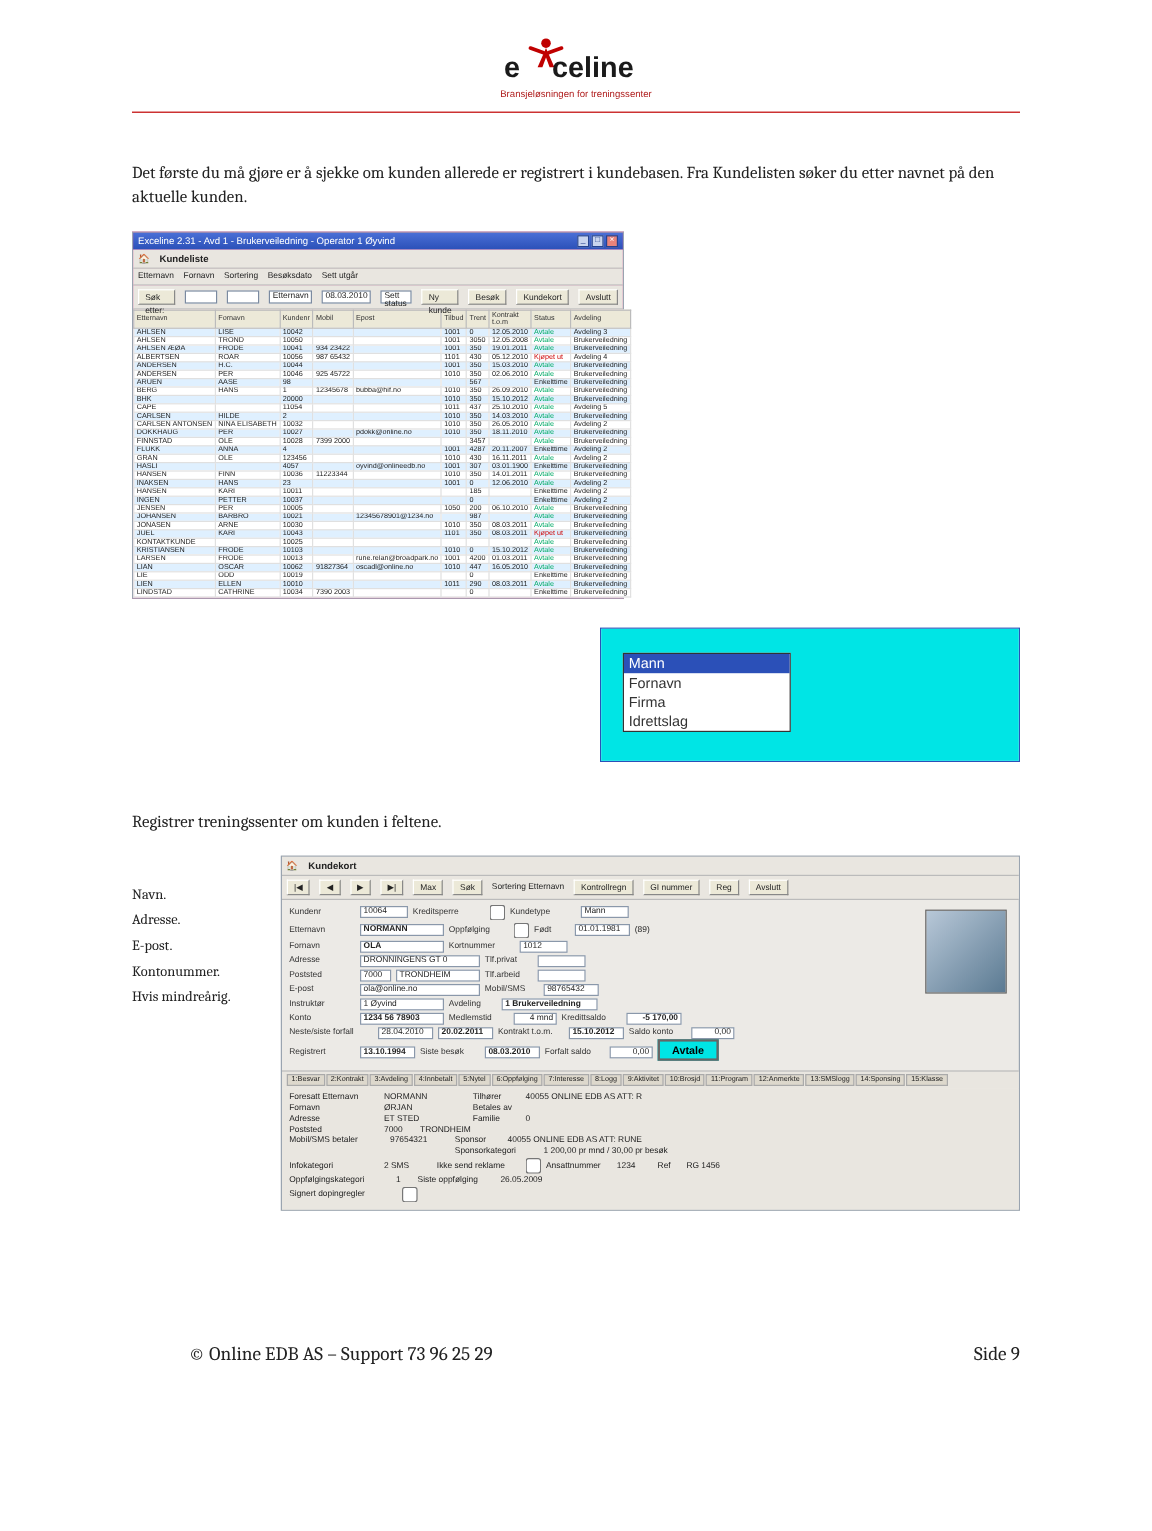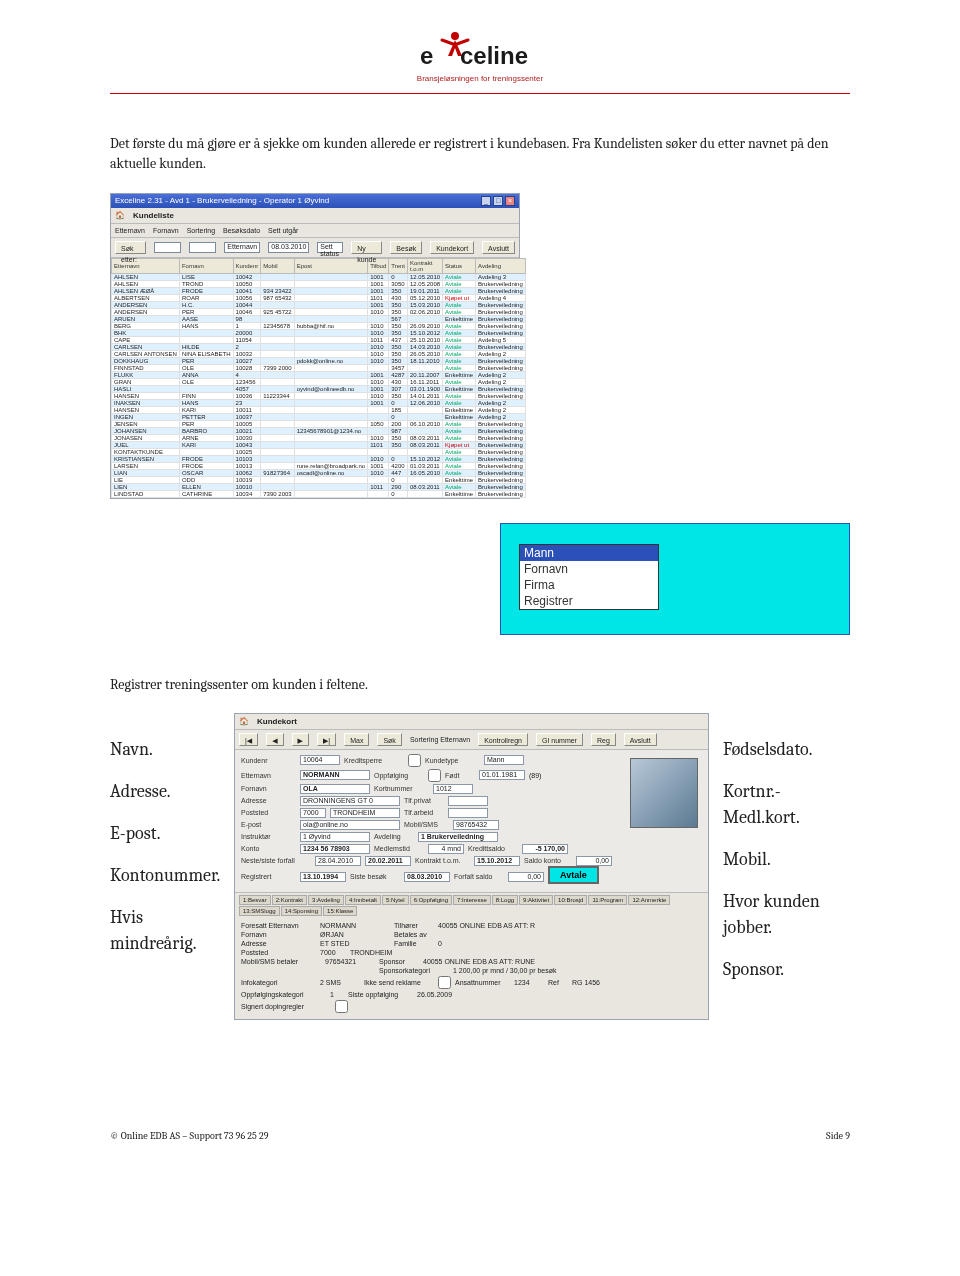--- a/index.html
+++ b/index.html
@@ -143,26 +143,26 @@
 
   
   .kunde-row {
     display:flex;
     align-items:stretch;
     gap: 14px;
     margin-bottom: 10px;
   }
   .label-col-left, .label-col-right {
     width: 110px;
-    font-size: 18px;
+    font-size: 12px;
     line-height: 1.45;
     color:#222;
     display:flex;
     flex-direction:column;
-    gap: 16px;
+    gap: 4px;
     padding-top: 24px;
   }
   .label-col-right { width: 150px; }
   .kundekort {
     flex:1 1 auto;
     border:1px solid #9aa4b0;
     background:#eceae6;
     font-family: Tahoma, Arial, sans-serif;
     font-size:7px;
     color:#222;
@@ -188,24 +188,25 @@
     position:relative; top:-2px;
   }
   .lower-form {
     background:#e9e6e0; padding:4px 6px; font-size:7px;
   }
   .lower-form .row { display:flex; gap:4px; align-items:center; margin-bottom:2px;}
   .lower-form .fl { width:75px; }
   .footer {
     margin-top: 60px;
     padding: 0 110px;
-    font-size: 10px;
+    font-size: 16px;
     display:flex;
     justify-content:space-between;
     color:#222;
+    margin-left:47px;
   }
 </style>
 </head>
 <body>
 
 <div class="page">
 
   <div class="header-logo">
     <svg class="logo-svg" width="140" height="42" viewBox="0 0 140 42">
       <circle cx="45" cy="6" r="4" fill="#c00000"></circle>
@@ -660,21 +661,21 @@
       </div>
     </div>
   </div>
 
   <div class="velg-window">
     <div class="velg-body">
       <div class="velg-list" id="velg-list">
           <div class="opt sel">Mann</div>
           <div class="opt">Fornavn</div>
           <div class="opt">Firma</div>
-          <div class="opt">Registrer</div>
+          <div class="opt">Idrettslag</div>
         </div>
     </div>
   </div>
 
   <p class="body-text">Registrer treningssenter om kunden i feltene.</p>
 
   <div class="kunde-row">
     <div class="label-col-left">
       <div>Navn.</div>
       <div>Adresse.</div>
@@ -848,27 +849,20 @@
           <span class="fl" style="width:65px;">Siste oppfølging</span>
             <span class="fv" style="width:46px;">26.05.2009</span>
           </div>
         <div class="row">
             <span class="fl" style="width:90px;">Signert dopingregler</span>
             <input type="checkbox" style="">
           </div>
       </div>
     </div>
 
-    <div class="label-col-right">
-      <div>Fødselsdato.</div>
-      <div>Kortnr.-Medl.kort.</div>
-      <div>Mobil.</div>
-      <div>Hvor kunden jobber.</div>
-      <div>Sponsor.</div>
-    </div>
   </div>
 
 </div>
 
 <div class="footer">
   <span>© Online EDB AS – Support 73 96 25 29</span>
   <span>Side 9</span>
 </div>
 
 </body></html>

